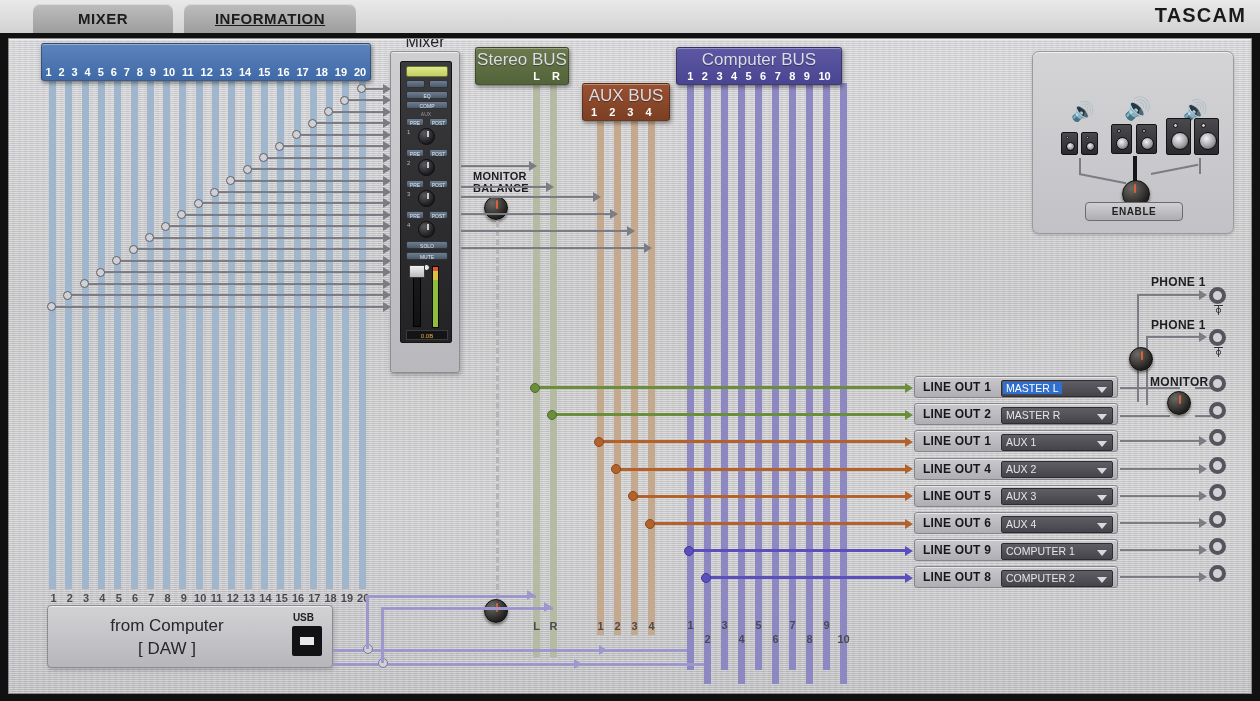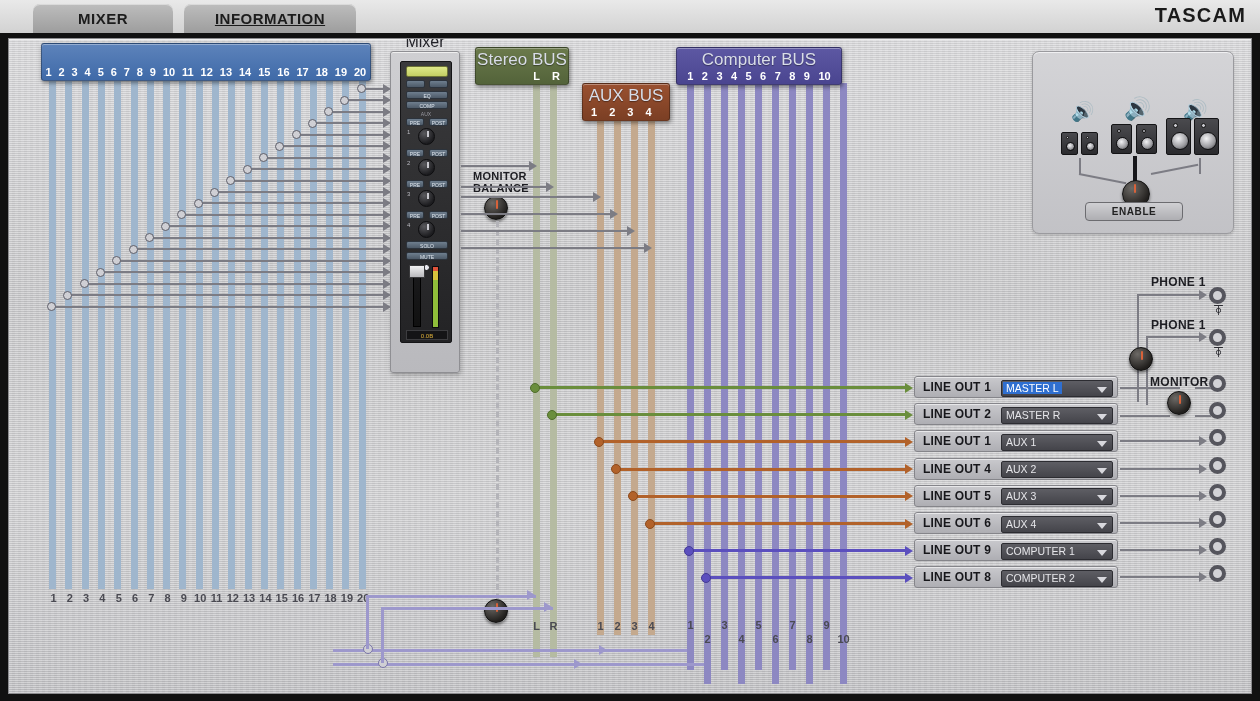--- a/index.html
+++ b/index.html
@@ -628,20 +628,26 @@
       <div class="wire" style="left:100px; top:104px; width:4px; height:28px; background:#16161a;"></div>
       <div class="wire" style="left:166px; top:106px; width:2px; height:16px;"></div>
       <div class="wire" style="left:118px; top:121px; width:48px; height:2px; transform:rotate(-11deg); transform-origin:left center;"></div>
 
       <div class="bigknob" style="left:89px; top:128px; width:28px; height:28px;"></div>
       <div class="enablebtn">
         <span>ENABLE</span>
       </div>
     </div>
 
+    <div class="computerbox">
+      <div class="l1">from Computer</div>
+      <div class="l2">[ DAW ]</div>
+      <div class="usbtxt">USB</div>
+      <div class="usbport"></div>
+    </div>
 
     <div id="daw-wires">
         <div class="wire lav" style="left:324px; top:610px; width:354px; height:3px;"></div>
         <div class="wire lav" style="left:324px; top:624px; width:371px; height:3px;"></div>
         <div class="arrow lav" style="left:590px; top:606px;"></div>
         <div class="arrow lav" style="left:565px; top:620px;"></div>
         <div class="dot lav" style="left:354px; top:605px; width:10px; height:10px;"></div>
         <div class="dot lav" style="left:369px; top:619px; width:10px; height:10px;"></div>
         <div class="wire lav" style="left:357px; top:556px; width:3px; height:54px;"></div>
         <div class="wire lav" style="left:372px; top:568px; width:3px; height:56px;"></div>

